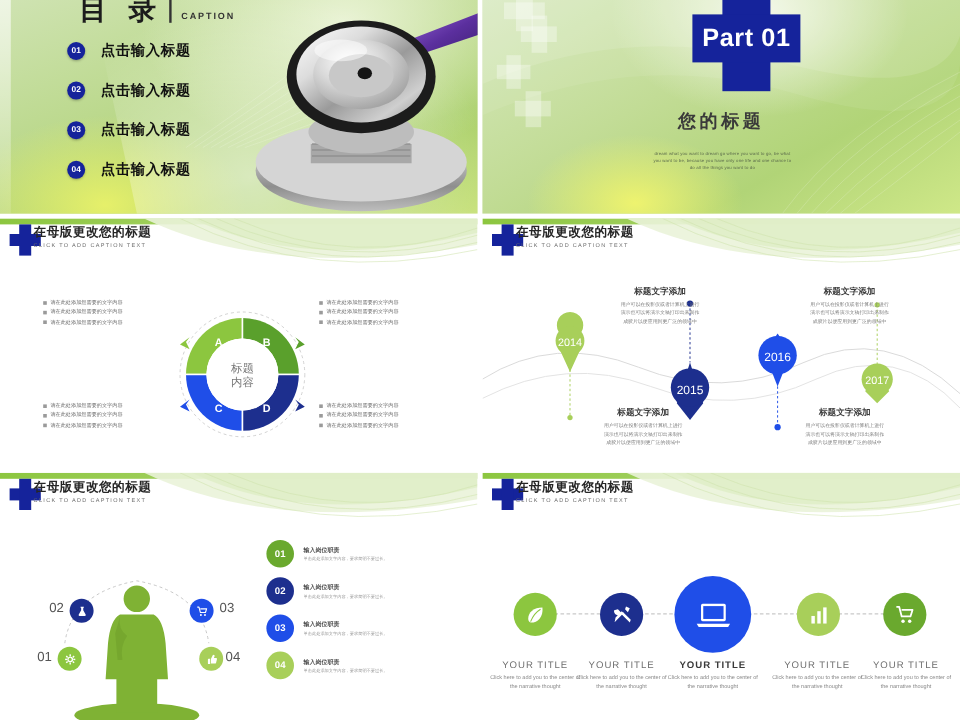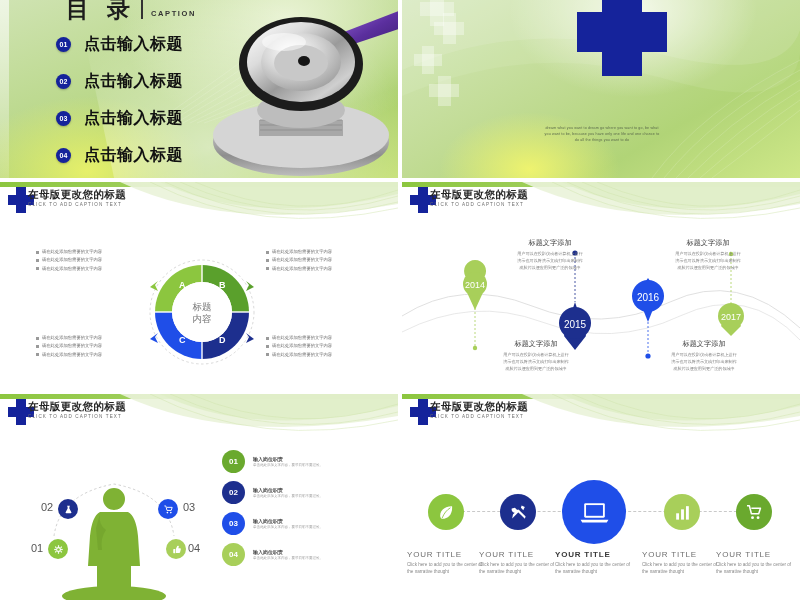--- a/index.html
+++ b/index.html
@@ -25,21 +25,21 @@
   .hdr1{position:absolute;left:66px;top:-2px;display:flex;align-items:flex-end;gap:6px;}
   .hdr1 .cn{font-family:"DejaVu Sans",sans-serif;font-weight:bold;font-size:23px;
        letter-spacing:5px;color:#1c1c1c;line-height:1;}
   .hdr1 .bar{width:2px;height:19px;background:#333;margin:0 2px 2px 0;}
   .hdr1 .en{font-size:7.5px;letter-spacing:1.6px;color:#333;margin-bottom:3px;font-weight:600;}
   .toc{position:absolute;left:56px;top:34px;display:flex;flex-direction:column;gap:16px;}
   .toc .row{display:flex;align-items:center;gap:13px;}
   .toc .num{width:15px;height:15px;border-radius:50%;background:#15239b;color:#fff;
        font-size:7px;font-weight:bold;display:flex;align-items:center;justify-content:center;
        box-shadow:0 1px 2px rgba(0,0,0,.25);}
-  .toc .lbl{font-family:"DejaVu Sans",sans-serif;font-size:16px;font-weight:bold;color:#111;letter-spacing:.5px;}
+  .toc .lbl{font-family:"DejaVu Sans",sans-serif;font-size:12px;font-weight:bold;color:#111;letter-spacing:.5px;}
   .steth{position:absolute;left:196px;top:2px;width:210px;height:176px;}
 
   
   .s2{background:
        radial-gradient(ellipse 150px 95px at 32% 95%, #eef36f 0%, rgba(238,243,111,0) 60%),
        radial-gradient(ellipse 200px 140px at 58% 6%, #f2f8e6 0%, rgba(242,248,230,0) 62%),
        linear-gradient(150deg,#d6e8bd 0%,#c2dc96 40%,#b1d477 70%,#cfe888 100%);}
   .s2 .wav{position:absolute;inset:0;opacity:.55;}
   .crosses div{position:absolute;background:rgba(255,255,255,.34);}
   .partbox{position:absolute;left:175px;top:-10px;width:90px;height:90px;}
@@ -72,35 +72,35 @@
   
   .donutwrap{position:absolute;left:148px;top:63px;width:108px;height:135px;}
   .bullets{position:absolute;font-size:4.3px;line-height:1.95;color:#6a6a6a;}
   .bullets div{display:flex;align-items:center;gap:3px;white-space:nowrap;}
   .bullets b{width:3px;height:3px;background:#9a9a9a;display:inline-block;font-size:0;}
   .bl-tl{left:36px;top:66px;} .bl-tr{left:266px;top:66px;}
   .bl-bl{left:36px;top:152px;} .bl-br{left:266px;top:152px;}
 
   
   .tl-txt{position:absolute;width:112px;text-align:center;}
-  .tl-txt .th{font-family:"DejaVu Sans",sans-serif;font-size:7.2px;font-weight:normal;color:#3c3c3c;}
+  .tl-txt .th{font-family:"DejaVu Sans",sans-serif;font-size:7.2px;font-weight:bold;color:#3c3c3c;}
   .tl-txt .tb{font-size:4.1px;line-height:1.75;color:#7b7b7b;margin-top:2px;}
 
   
   .pnum{position:absolute;font-size:11px;color:#555;font-family:"Liberation Sans",sans-serif;}
   .picon{position:absolute;width:20px;height:20px;border-radius:50%;
        display:flex;align-items:center;justify-content:center;}
   .rlist{position:absolute;left:222px;top:56px;display:flex;flex-direction:column;gap:8px;}
   .rlist .ri{display:flex;align-items:center;gap:8px;}
   .rlist .rb{width:23px;height:23px;border-radius:50%;color:#fff;font-size:8px;
        font-weight:bold;display:flex;align-items:center;justify-content:center;}
   .rlist .rt1{font-size:5px;color:#4a4a4a;font-weight:bold;}
   .rlist .rt2{font-size:3.5px;color:#9a9a9a;margin-top:1.5px;}
   .fcirc{position:absolute;border-radius:50%;display:flex;align-items:center;justify-content:center;}
-  .fcol{position:absolute;width:78px;}
+  .fcol{position:absolute;width:78px;text-align:center;}
   .fcol .ft{font-size:8px;color:#6f6f6f;letter-spacing:.8px;}
   .fcol .ft.on{color:#3a3a3a;font-weight:bold;}
   .fcol .fd{font-size:4.6px;line-height:1.55;color:#8a8a8a;margin-top:2px;}
   .dashline{position:absolute;border-top:1px dashed #c9c9c9;}
 </style>
 </head>
 <body>
 
 <div class="grid">
 
@@ -212,21 +212,23 @@
       <div style="left:41px;top:13px;width:13px;height:31px;"></div>
       <div style="left:12px;top:54px;width:28px;height:12px;"></div>
       <div style="left:20px;top:46px;width:12px;height:28px;"></div>
       <div style="left:27px;top:84px;width:30px;height:13px;"></div>
       <div style="left:36px;top:76px;width:13px;height:30px;"></div>
     </div>
 
     <div class="partbox">
       <div class="pc v"></div>
       <div class="pc h"></div>
-    </div>
+      <div class="ptxt">Part 01</div>
+    </div>
+    <div class="ttl">您的标题</div>
     <div class="sub">dream what you want to dream go where you want to go, be what you want to be, because you have only one life and one chance to do all the things you want to do</div>
   </div>
 
   <div class="slide s3">
     <div class="ihead">
       <div class="topline"></div>
       <svg class="wave" viewBox="0 0 398 62" preserveAspectRatio="none">
         <path d="M120,0 Q230,52 398,22 L398,0 Z" fill="#eaf3d9" opacity=".9"></path>
         <path d="M160,0 Q255,46 398,12 L398,0 Z" fill="#dfeec6" opacity=".8"></path>
         <g fill="none" stroke="#cfe3ab" stroke-width=".5" opacity=".9">

